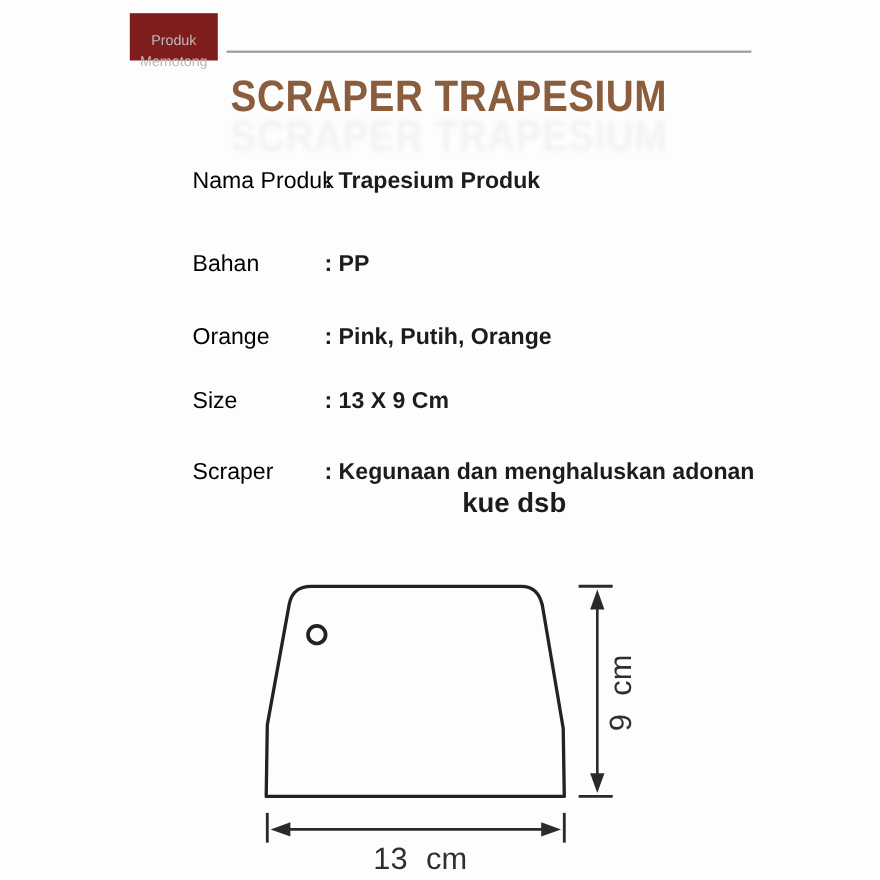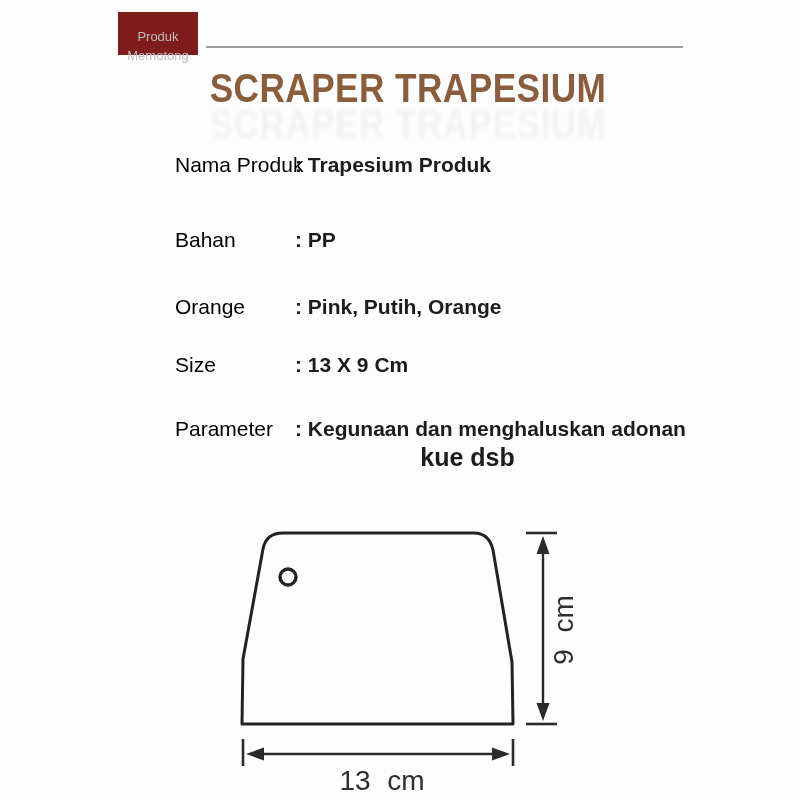--- a/index.html
+++ b/index.html
@@ -149,21 +149,21 @@
   </div>
   <div class="spec-row row-3">
     <span class="spec-label">Orange</span>
     <span class="spec-value">: Pink, Putih, Orange</span>
   </div>
   <div class="spec-row row-4">
     <span class="spec-label">Size</span>
     <span class="spec-value">: 13 X 9 Cm</span>
   </div>
   <div class="spec-row row-5">
-    <span class="spec-label">Parameter</span>
+    <span class="spec-label">Scraper</span>
     <span class="spec-value">: Kegunaan dan menghaluskan adonan</span>
   </div>
   <div class="spec-row row-5b">
     <span class="spec-value-line2">kue dsb</span>
   </div>
 
   <svg class="diagram" viewBox="0 500 800 300" xmlns="http://www.w3.org/2000/svg">
 
     <path d="M 242 724
              L 243 659

